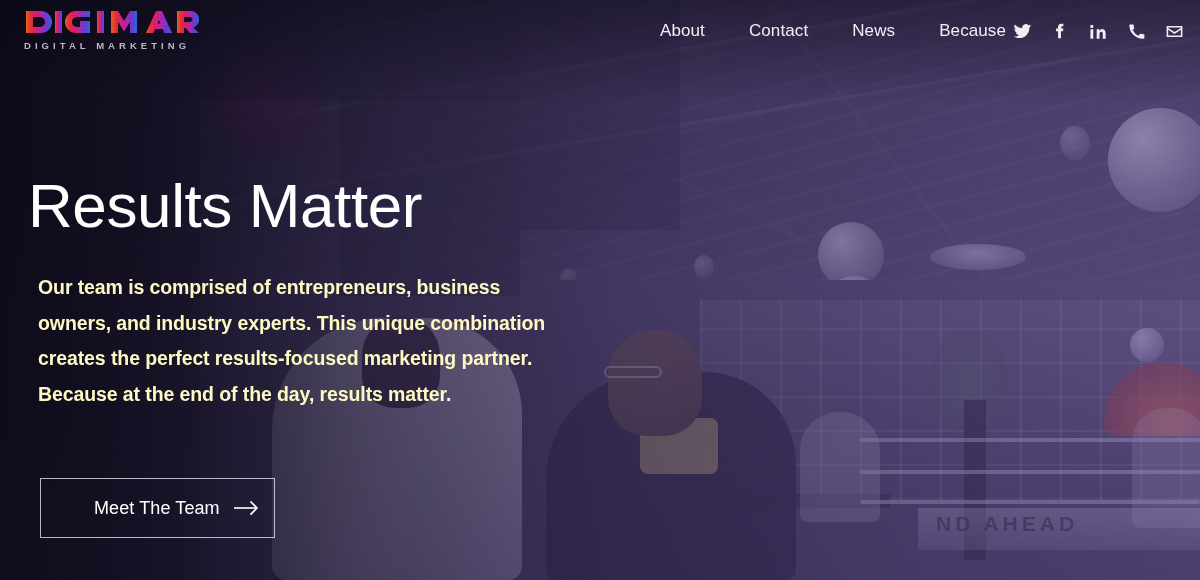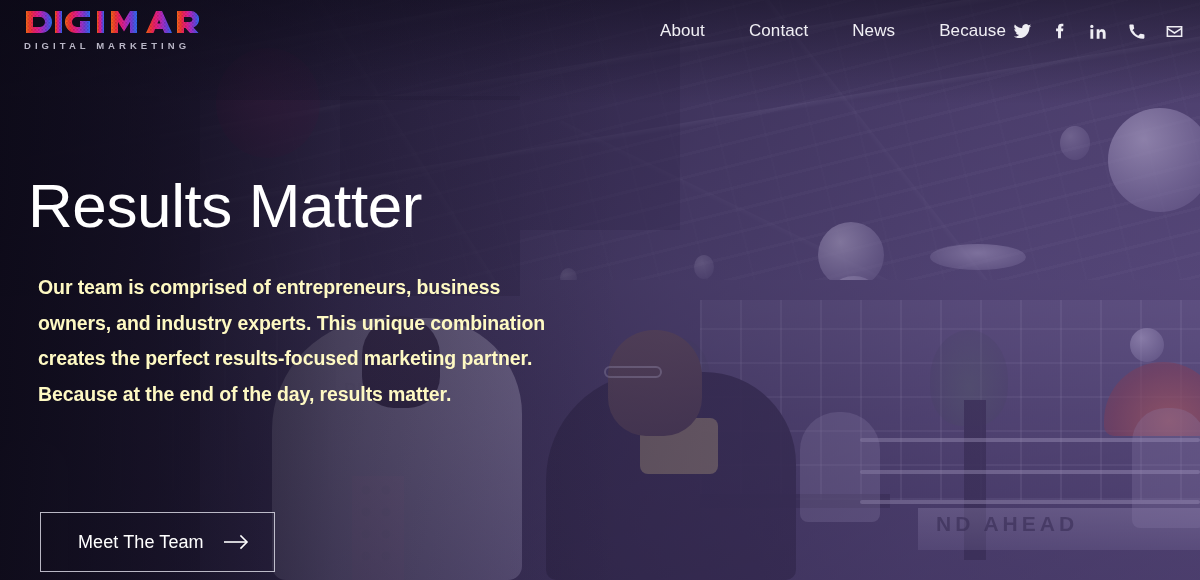--- a/index.html
+++ b/index.html
@@ -346,24 +346,23 @@
     line-height:35.5px;
     letter-spacing:-0.1px;
   }
 
   .cta-button {
     position:absolute; left:40px; top:478px;
     width:235px; height:60px;
     border:1px solid rgba(228,226,238,.80);
     background:transparent;
     display:flex; align-items:center; justify-content:space-between;
-    padding:0 24px 0 37px;
+    padding:0 24px 0 53px;
     cursor:pointer;
     text-decoration:none;
-    margin-top:34px;
   }
   .cta-label {
     color:#ffffff;
     font-size:18px;
     font-weight:400;
     letter-spacing:.1px;
     white-space:nowrap;
   }
   .cta-arrow { width:26px; height:16px; color:#fff; flex:0 0 auto; margin-left:14px; }
   .cta-arrow svg { width:100%; height:100%; display:block; }

